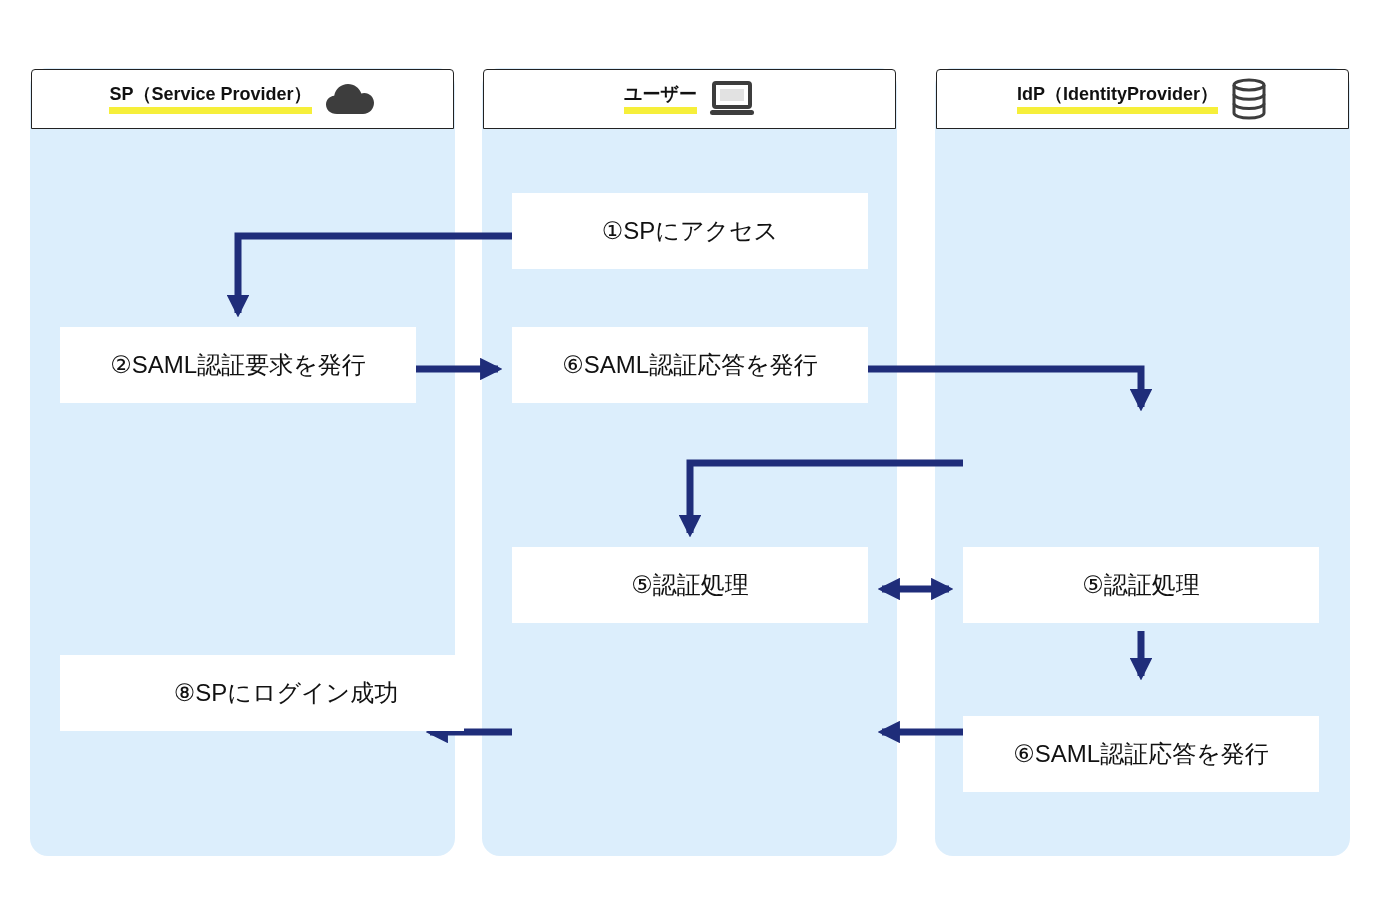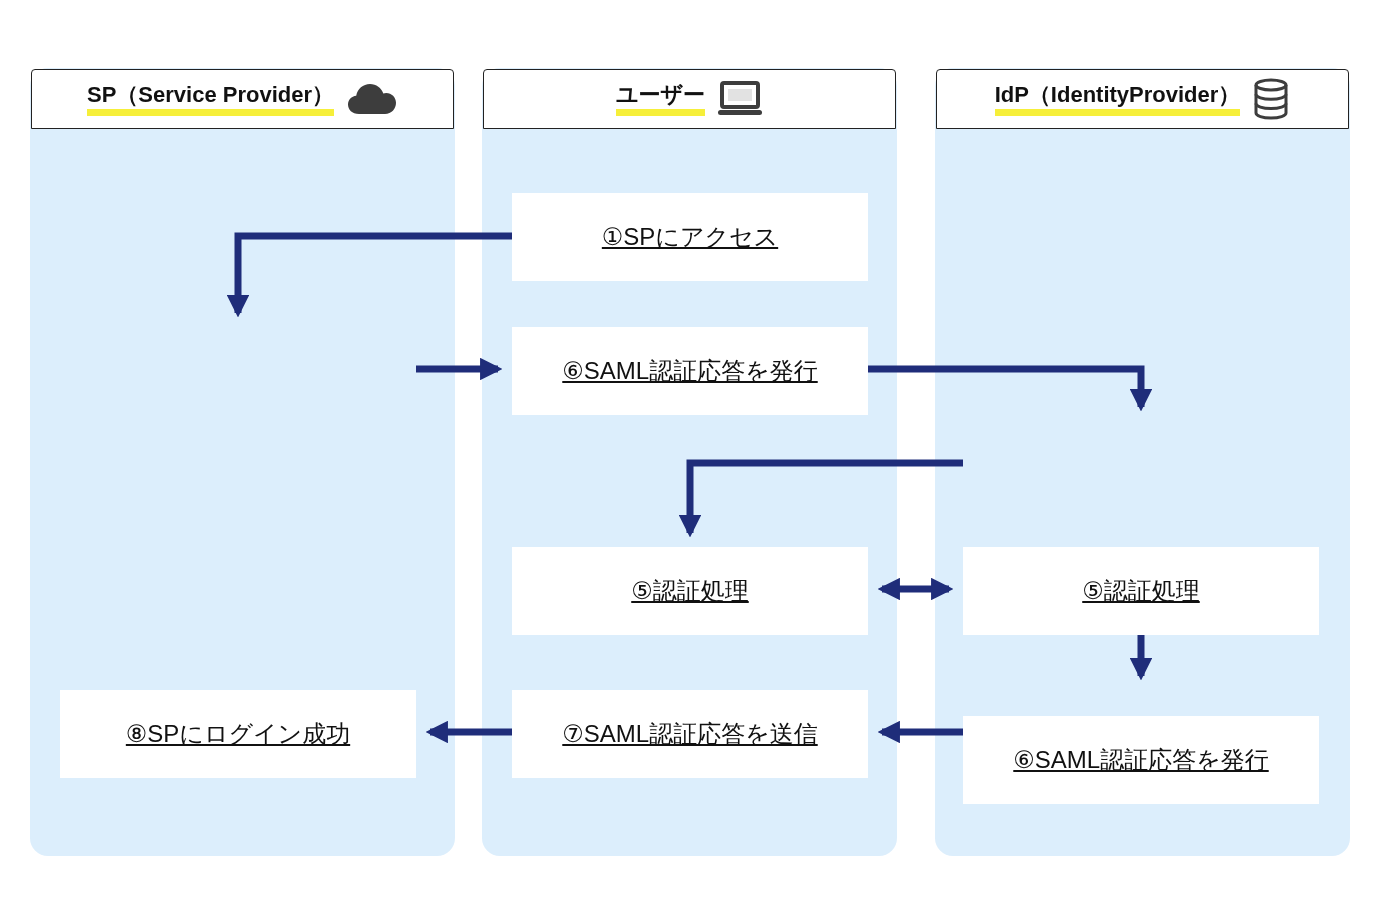--- a/index.html
+++ b/index.html
@@ -28,49 +28,48 @@
     position:absolute;
     left:1px;right:1px;top:1px;
     height:58px;
     background:#ffffff;
     border:1.5px solid #222;
     display:flex;align-items:center;justify-content:center;
     gap:12px;
     border-radius:4px 4px 0 0;
   }
   .lane-title{
-    font-size:22px;font-weight:700;color:#111;
+    font-size:18px;font-weight:700;color:#111;
     border-bottom:7px solid var(--highlight,#f6ef3a);
     padding-bottom:2px;line-height:1.15;
     white-space:nowrap;
   }
   .hdr-icon{flex:0 0 auto;display:flex;align-items:center;}
   .step{
     position:absolute;
-    width:356px;height:88px;
+    width:356px;height:76px;
     background:#ffffff;
     display:flex;align-items:center;justify-content:center;
     font-size:24px;color:#111;
     white-space:nowrap;
     z-index:3;
-    text-decoration:underline;
   }
   .arrows{position:absolute;left:0;top:0;width:1380px;height:920px;z-index:2;}
   .arrows path.flow{stroke:var(--arrow,#1f2d7a);stroke-width:7;fill:none;}
   .arrows marker path{fill:var(--arrow,#1f2d7a);}
   
   .s1{left:512px;top:193px;}
   .s2{left:60px;top:327px;}
   .s3{left:512px;top:327px;}
   .s4{left:963px;top:421px;}
   .s5u{left:512px;top:547px;}
   .s5i{left:963px;top:547px;}
   .s6{left:963px;top:690px;margin-top:26px;}
   .s7{left:512px;top:690px;}
-  .s8{left:60px;top:690px;}
+  .s8{left:60px;top:655px;padding-left:48px;}
 </style>
 </head>
 <body>
 
 <div class="canvas">
 
   <div class="lane lane-sp">
     <div class="lane-header">
       <span class="lane-title">SP（Service Provider）</span>
       <span class="hdr-icon">
@@ -120,20 +119,20 @@
     <path class="flow" d="M416 369 H498" marker-end="url(#ah)"></path>
     <path class="flow" d="M868 369 H1141 V407" marker-end="url(#ah)"></path>
     <path class="flow" d="M963 463 H690 V533" marker-end="url(#ah)"></path>
     <path class="flow" d="M882 589 H949" marker-start="url(#ah)" marker-end="url(#ah)"></path>
     <path class="flow" d="M1141 631 V676" marker-end="url(#ah)"></path>
     <path class="flow" d="M963 732 H882" marker-end="url(#ah)"></path>
     <path class="flow" d="M512 732 H430" marker-end="url(#ah)"></path>
   </svg>
 
   <div class="step s1">①SPにアクセス</div>
+  <div class="step s2">②SAML認証要求を発行</div>
   <div class="step s3">⑥SAML認証応答を発行</div>
   <div class="step s5u">⑤認証処理</div>
   <div class="step s5i">⑤認証処理</div>
   <div class="step s6">⑥SAML認証応答を発行</div>
-  <div class="step s7">⑦SAML認証応答を送信</div>
   <div class="step s8">⑧SPにログイン成功</div>
 
 </div>
 
 </body></html>

